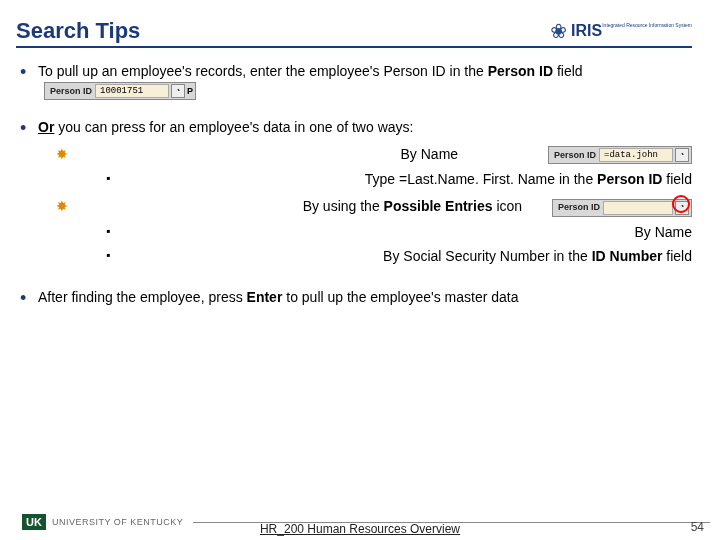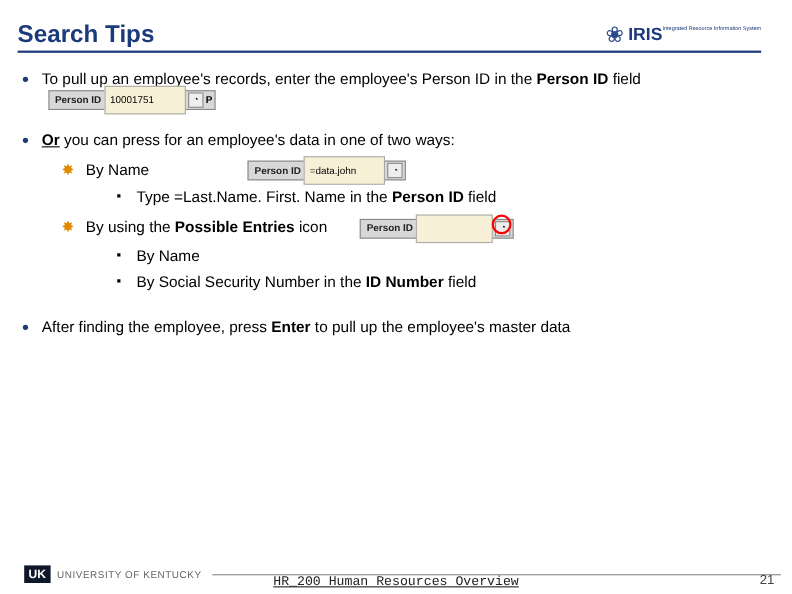--- a/index.html
+++ b/index.html
@@ -14,40 +14,40 @@
   .iris-sub { font-size: 5px; color: #1a3a7a; }
 
   ul.top { list-style: none; }
   ul.top > li { position: relative; padding-left: 22px; margin-bottom: 18px; font-size: 14px; line-height: 1.35; }
   ul.top > li::before { content: "•"; position: absolute; left: 4px; top: -2px; color: #1a3a7a; font-size: 18px; }
   .bold { font-weight: bold; }
   .or { font-weight: bold; text-decoration: underline; }
 
   .field-snip { display: inline-flex; align-items: center; background: #d8d8d8; border: 1px solid #888; height: 18px; font-size: 9px; padding: 0 2px; vertical-align: middle; margin-left: 6px; }
   .fs-label { background: #d8d8d8; padding: 0 3px; color: #222; font-weight: bold; }
-  .fs-input { background: #f7efd6; border: 1px solid #aaa; height: 26px; padding: 0 4px; font-size: 9px; display: inline-flex; align-items: center; min-width: 74px; }
+  .fs-input { background: #f7efd6; border: 1px solid #aaa; height: 14px; padding: 0 4px; font-size: 9px; display: inline-flex; align-items: center; min-width: 74px; font-family: Liberation Mono, monospace; }
   .fs-icon { width: 14px; height: 14px; background: #eee; border: 1px solid #888; display: inline-flex; align-items: center; justify-content: center; font-size: 8px; margin-left: 2px; }
   .fs-p { font-size: 9px; margin-left: 2px; font-weight: bold; }
   .circle-red { border: 2px solid red; border-radius: 50%; width: 18px; height: 18px; position: absolute; right: 2px; top: -2px; }
   .snip-wrap { position: relative; display: inline-block; }
 
   .star-list { list-style: none; margin-top: 8px; margin-left: 18px; }
-  .star-list > li { position: relative; padding-left: 22px; margin-bottom: 8px; font-size: 14px; }
+  .star-list > li { position: relative; padding-left: 22px; margin-bottom: 8px; font-size: 14px; text-align: right; }
   .star-list > li::before { content: "✸"; position: absolute; left: 0; top: 0; color: #e08a00; font-size: 14px; }
 
   .sq-list { list-style: none; margin-top: 6px; margin-left: 28px; }
   .sq-list > li { position: relative; padding-left: 18px; margin-bottom: 6px; font-size: 14px; }
   .sq-list > li::before { content: "▪"; position: absolute; left: 0; top: 0; color: #000; font-size: 12px; }
 
   .footer { position: absolute; bottom: 10px; left: 0; width: 100%; display: flex; align-items: center; }
   .uk-logo { margin-left: 22px; display: flex; align-items: center; gap: 6px; }
-  .uk-badge { background: #0f172a; color: #fff; font-weight: bold; font-size: 11px; padding: 2px 4px; }
+  .uk-badge { background: #14532d; color: #fff; font-weight: bold; font-size: 11px; padding: 2px 4px; }
   .uk-text { font-size: 9px; color: #666; letter-spacing: 0.5px; }
   .footer-line { flex: 1; height: 1px; background: #888; margin: 0 10px; }
-  .footer-title { font-size: 12px; text-decoration: underline; color: #222; position: absolute; left: 50%; transform: translateX(-50%); bottom: 4px; font-family: Liberation Mono, monospace; }
+  .footer-title { font-size: 12px; text-decoration: underline; color: #222; position: absolute; left: 50%; transform: translateX(-50%); bottom: 4px; }
   .page-num { position: absolute; right: 16px; bottom: 6px; font-size: 12px; color: #444; }
 </style>
 </head>
 <body>
 
 <div class="slide">
   <div class="title-row">
     <div class="title">Search Tips</div>
     <div class="iris-logo">
       <span class="iris-flower">❀</span>
@@ -117,13 +117,13 @@
 </div>
 
 <div class="footer">
   <div class="uk-logo">
     <span class="uk-badge">UK</span>
     <span class="uk-text">UNIVERSITY OF KENTUCKY</span>
   </div>
   <div class="footer-line"></div>
 </div>
 <div class="footer-title">HR_200 Human Resources Overview</div>
-<div class="page-num">21</div>
+<div class="page-num">54</div>
 
 </body></html>

